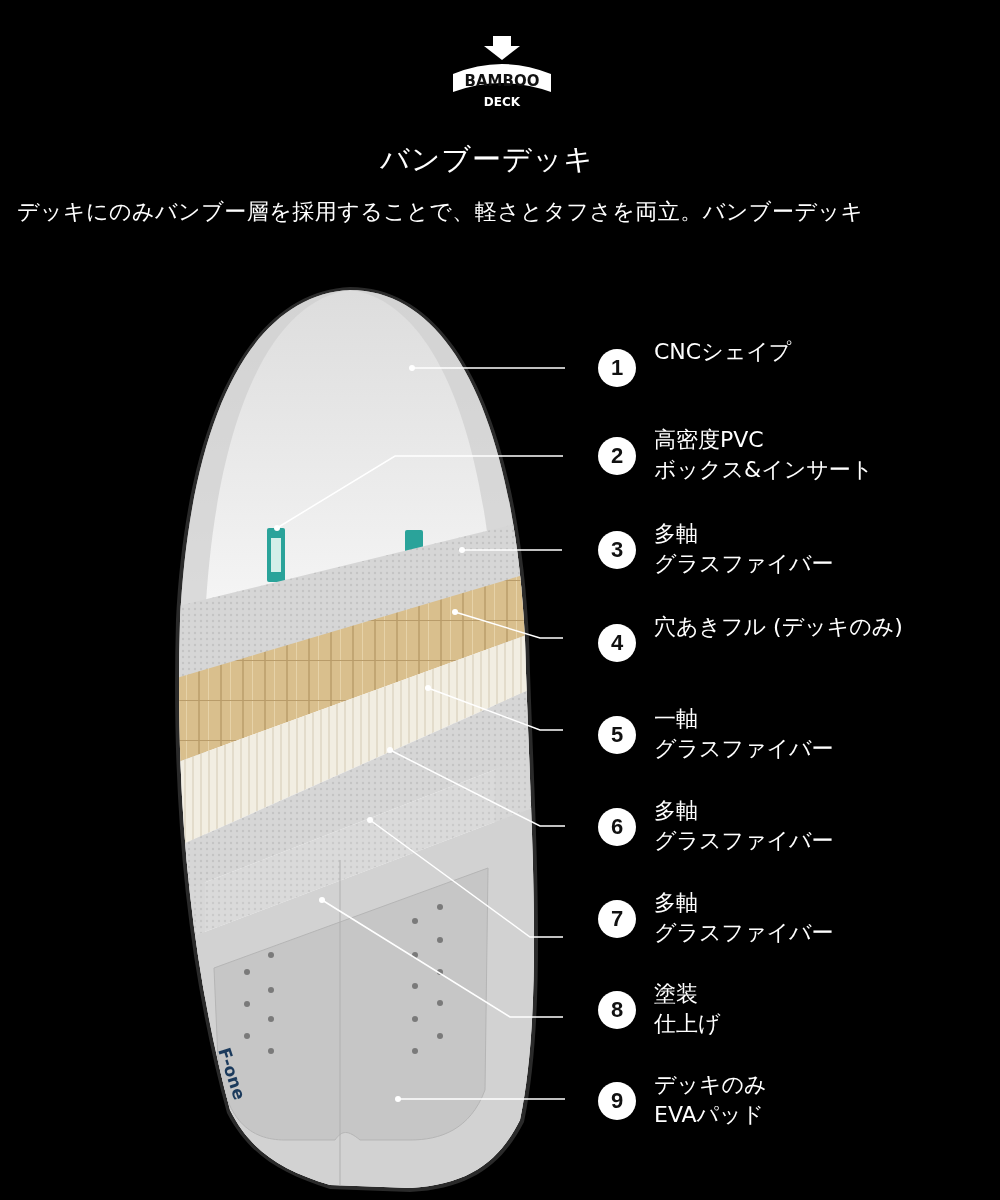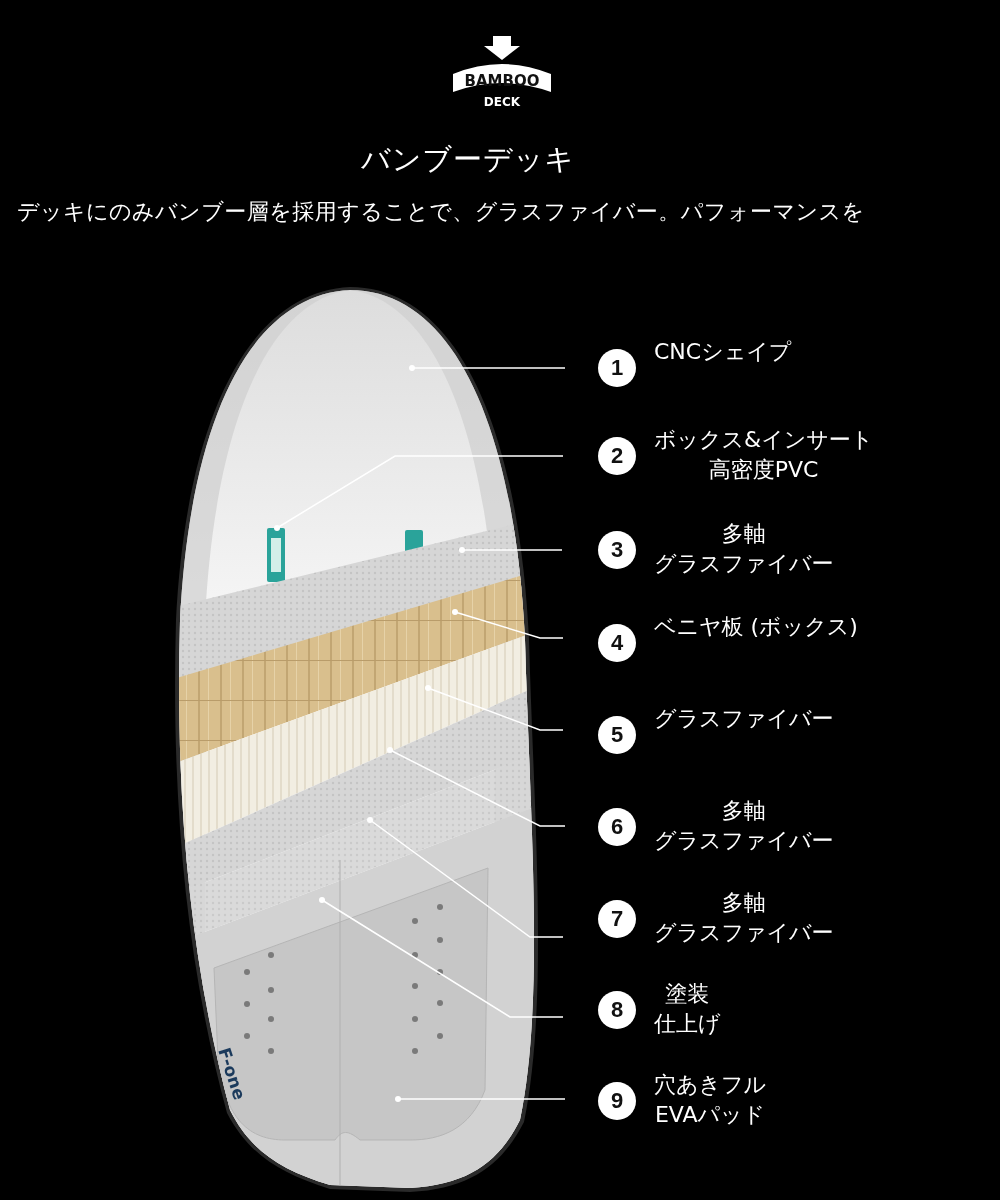--- a/index.html
+++ b/index.html
@@ -1,46 +1,46 @@
 <!DOCTYPE html>
 <html><head>
 <meta charset="utf-8">
 <style>
   html, body { margin:0; padding:0; background:#000; }
   body { width:1000px; height:1200px; position:relative; overflow:hidden;
          font-family:"DejaVu Sans", "Liberation Sans", sans-serif; color:#fff; }
   .logo { position:absolute; left:447px; top:30px; width:110px; height:80px; }
   .title { position:absolute; left:0; top:140px; width:936px; text-align:center;
-           font-size:29px; letter-spacing:1px; }
+           font-size:29px; letter-spacing:1px;padding-left:19px; }
   .desc { position:absolute; left:17px; top:192px; width:975px; font-size:22px;
           line-height:40px; letter-spacing:0.5px; }
   .board { position:absolute; left:0; top:0; width:1000px; height:1200px; }
   .legend { position:absolute; left:598px; }
   .legend .num { position:absolute; left:0; top:0; width:38px; height:38px; border-radius:50%;
                  background:#fff; color:#111; font-weight:bold; font-size:22px;
                  text-align:center; line-height:38px; font-family:"Liberation Sans", sans-serif; }
   .legend .txt { position:absolute; left:56px; top:-12px; font-size:22px; line-height:30px;
-                 white-space:nowrap;text-align:center; }
+                 white-space:nowrap; }
 </style>
 </head>
 <body>
 
 <svg class="logo" viewBox="0 0 110 80">
   <g>
     <rect x="46" y="6" width="18" height="10" fill="#fff"></rect>
     <polygon points="37,16 73,16 55,30" fill="#fff"></polygon>
   </g>
   <path d="M6,44 Q55,24 104,44 L104,62 Q55,44 6,62 Z" fill="#fff"></path>
   <text x="55" y="56" text-anchor="middle" font-family="DejaVu Sans, sans-serif" font-weight="bold" font-size="15" fill="#111">BAMBOO</text>
   <text x="55" y="76" text-anchor="middle" font-family="DejaVu Sans, sans-serif" font-weight="bold" font-size="12" fill="#fff">DECK</text>
 </svg>
 
 <div class="title">バンブーデッキ</div>
 <div class="desc">
-  <div>デッキにのみバンブー層を採用することで、グラスファイバー。パフォーマンスを</div>
+  <div>デッキにのみバンブー層を採用することで、軽さとタフさを両立。バンブーデッキ</div>
 </div>
 
 <svg class="board" viewBox="0 0 1000 1200">
   <defs>
     <clipPath id="boardClip">
       <path d="M350,290 C250,295 190,420 180,620 C175,800 190,960 230,1110 C250,1150 280,1170 330,1185 L410,1188 C470,1185 500,1160 520,1120 C545,1000 530,820 525,640 C515,430 455,290 350,290 Z"></path>
     </clipPath>
     <linearGradient id="foam" x1="0" y1="0" x2="0" y2="1">
       <stop offset="0" stop-color="#dcdcdc"></stop>
       <stop offset="0.5" stop-color="#ffffff"></stop>
@@ -137,40 +137,41 @@
 
 <div class="legend" style="top:349px">
   <div class="num">1</div>
   <div class="txt">
       <div>CNCシェイプ</div>
     </div>
 </div>
 <div class="legend" style="top:437px">
   <div class="num">2</div>
   <div class="txt">
+      <div>高密度PVC</div>
       <div>ボックス&amp;インサート</div>
-      <div>高密度PVC</div>
     </div>
 </div>
 <div class="legend" style="top:531px">
   <div class="num">3</div>
   <div class="txt">
       <div>多軸</div>
       <div>グラスファイバー</div>
     </div>
 </div>
 <div class="legend" style="top:624px">
   <div class="num">4</div>
   <div class="txt">
-      <div>ベニヤ板 (ボックス)</div>
+      <div>穴あきフル (デッキのみ)</div>
     </div>
 </div>
 <div class="legend" style="top:716px">
   <div class="num">5</div>
   <div class="txt">
+      <div>一軸</div>
       <div>グラスファイバー</div>
     </div>
 </div>
 <div class="legend" style="top:808px">
   <div class="num">6</div>
   <div class="txt">
       <div>多軸</div>
       <div>グラスファイバー</div>
     </div>
 </div>
@@ -184,16 +185,16 @@
 <div class="legend" style="top:991px">
   <div class="num">8</div>
   <div class="txt">
       <div>塗装</div>
       <div>仕上げ</div>
     </div>
 </div>
 <div class="legend" style="top:1082px">
   <div class="num">9</div>
   <div class="txt">
-      <div>穴あきフル</div>
+      <div>デッキのみ</div>
       <div>EVAパッド</div>
     </div>
 </div>
 
 </body></html>

